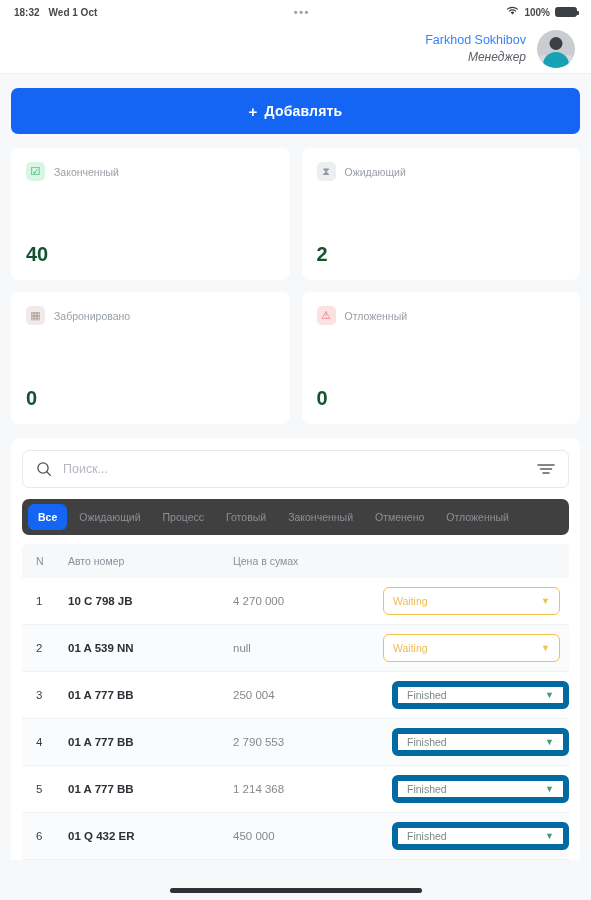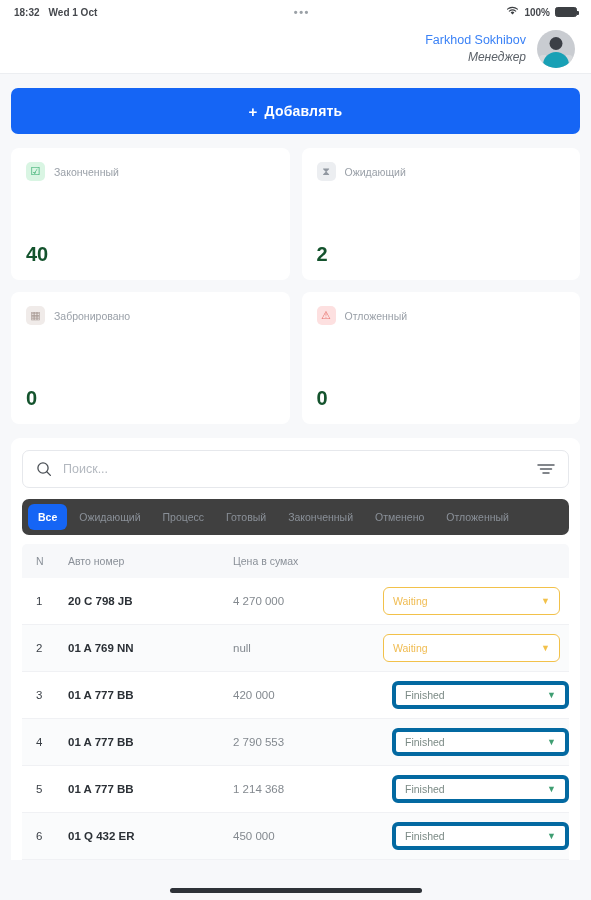--- a/index.html
+++ b/index.html
@@ -160,21 +160,21 @@
   .trow .col-n { color: #3a3f46; }
   .trow .col-plate { font-weight: 600; color: #2b3036; }
   .trow .col-price { color: #83898f; }
 
   .status-sel {
     width: 177px; height: 28px; border-radius: 6px;
     display: flex; align-items: center; justify-content: space-between;
     padding: 0 9px; font-size: 10.5px; cursor: pointer; background: #ffffff;
   }
   .st-waiting  { border: 1px solid #f2c14a; color: #f0bc52; }
-  .st-finished { border: 4px solid #0369a1; color: #7b8a85; margin-left: 31px; }
+  .st-finished { border: 6px solid #0369a1; color: #7b8a85; margin-left: 31px; }
   .chev { font-size: 9px; line-height: 1; }
   .chev-w { color: #f2c14a; }
   .chev-f { color: #3f9e72; }
 
   .home-bar {
     position: absolute; left: 50%; bottom: 7px; transform: translateX(-50%);
     width: 252px; height: 5px; border-radius: 3px; background: #2e3238;
   }
 </style>
 </head>
@@ -293,46 +293,46 @@
       <div class="thead">
         <div class="col-n">N</div>
         <div class="col-plate">Авто номер</div>
         <div class="col-price">Цена в сумах</div>
       </div>
 
       <div>
 
         <div class="trow">
           <div class="col-n">1</div>
-          <div class="col-plate">20 C 798 JB</div>
+          <div class="col-plate">10 C 798 JB</div>
           <div class="col-price">4 270 000</div>
           <div class="col-status">
             <div class="status-sel st-waiting">
               <span>Waiting</span>
               <span class="chev chev-w">▼</span>
             </div>
           </div>
         </div>
 
         <div class="trow alt">
           <div class="col-n">2</div>
-          <div class="col-plate">01 A 769 NN</div>
+          <div class="col-plate">01 A 539 NN</div>
           <div class="col-price">null</div>
           <div class="col-status">
             <div class="status-sel st-waiting">
               <span>Waiting</span>
               <span class="chev chev-w">▼</span>
             </div>
           </div>
         </div>
 
         <div class="trow">
           <div class="col-n">3</div>
           <div class="col-plate">01 A 777 BB</div>
-          <div class="col-price">420 000</div>
+          <div class="col-price">250 004</div>
           <div class="col-status">
             <div class="status-sel st-finished">
               <span>Finished</span>
               <span class="chev chev-f">▼</span>
             </div>
           </div>
         </div>
 
         <div class="trow alt">
           <div class="col-n">4</div>

